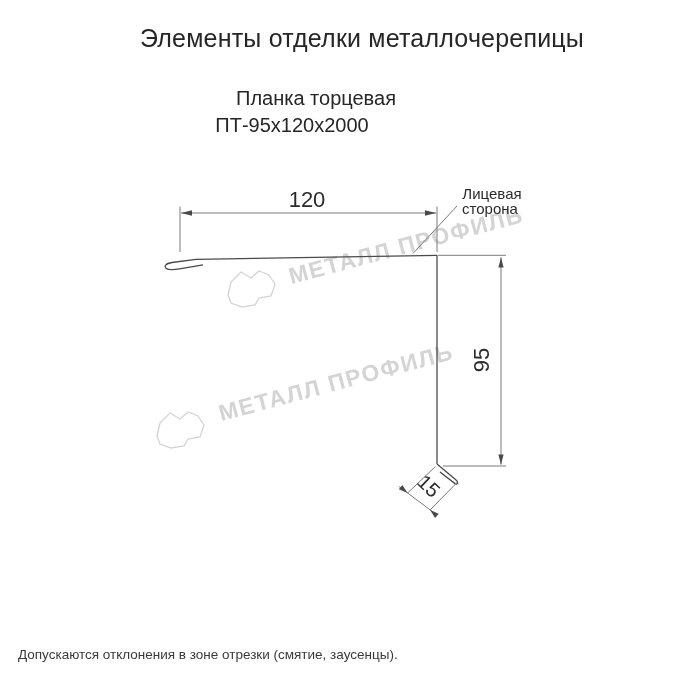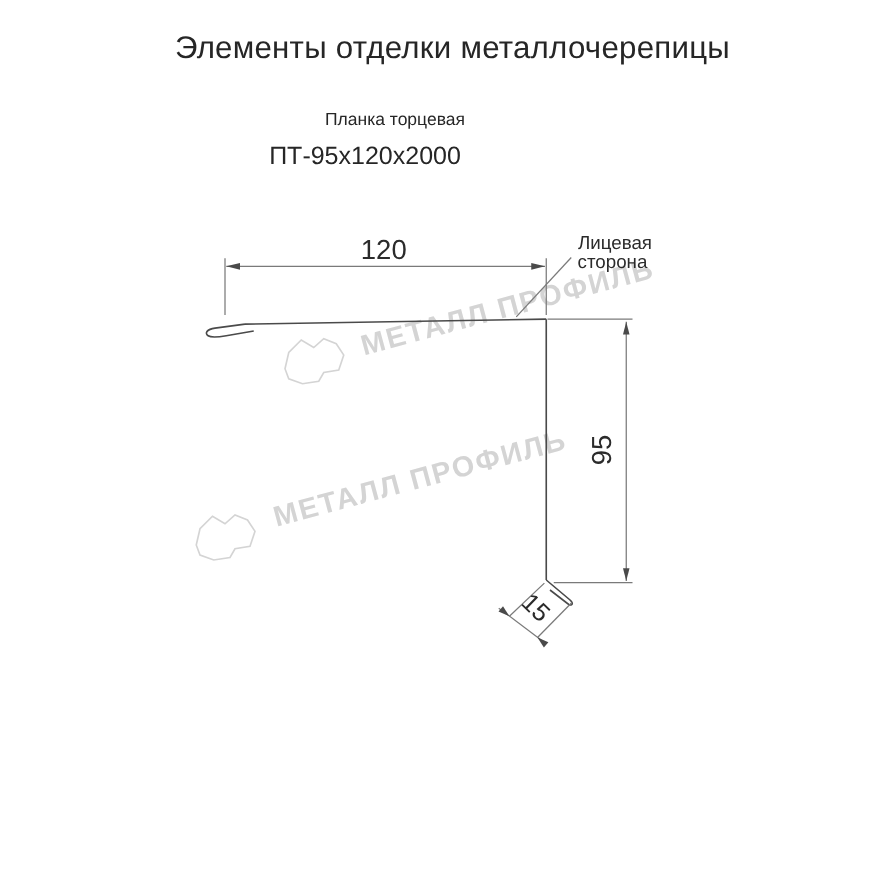--- a/index.html
+++ b/index.html
@@ -1,21 +1,21 @@
 <!DOCTYPE html>
 <html><head>
 <meta charset="utf-8">
 <style>
   html,body{margin:0;padding:0;background:#fff;}
   .stage{position:relative;width:700px;height:700px;background:#fff;overflow:hidden;
          font-family:"Liberation Sans",sans-serif;color:#262626;}
   .doc-title{position:absolute;top:24px;left:12px;width:700px;text-align:center;
              font-size:25px;font-weight:400;letter-spacing:0.2px;}
   .product-name{position:absolute;top:87px;left:0;width:632px;text-align:center;
-                font-size:14px;font-weight:400;}
+                font-size:20px;font-weight:400;}
   .product-code{position:absolute;top:114px;left:0;width:584px;text-align:center;
                 font-size:20px;font-weight:400;}
   .drawing-svg{position:absolute;top:0;left:0;}
   .drawing-svg text{font-family:"Liberation Sans",sans-serif;}
   .dim-text{font-size:22px;fill:#2b2b2b;}
   .dim-text-small{font-size:20px;fill:#2b2b2b;}
   .label-text{font-size:15px;fill:#2b2b2b;}
   .wm-text{font-size:23px;font-weight:700;letter-spacing:1.5px;}
   .footer{position:absolute;left:18px;top:646px;font-size:13.5px;line-height:18px;color:#3a3a3a;}
 </style>
@@ -69,15 +69,16 @@
     </g>
 
     <text class="dim-text" x="307" y="207" text-anchor="middle">120</text>
     <text class="dim-text" transform="translate(489,360) rotate(-90)" text-anchor="middle">95</text>
     <text class="dim-text-small" transform="translate(424,491) rotate(44)" text-anchor="middle">15</text>
     <text class="label-text" x="492" y="199" text-anchor="middle">Лицевая</text>
     <text class="label-text" x="490" y="214" text-anchor="middle">сторона</text>
   </svg>
 
   <div class="footer">
+    <div>Допускаются отклонения в зоне отрезки (смятие, заусенцы).</div>
   </div>
 
 </div>
 
 </body></html>

